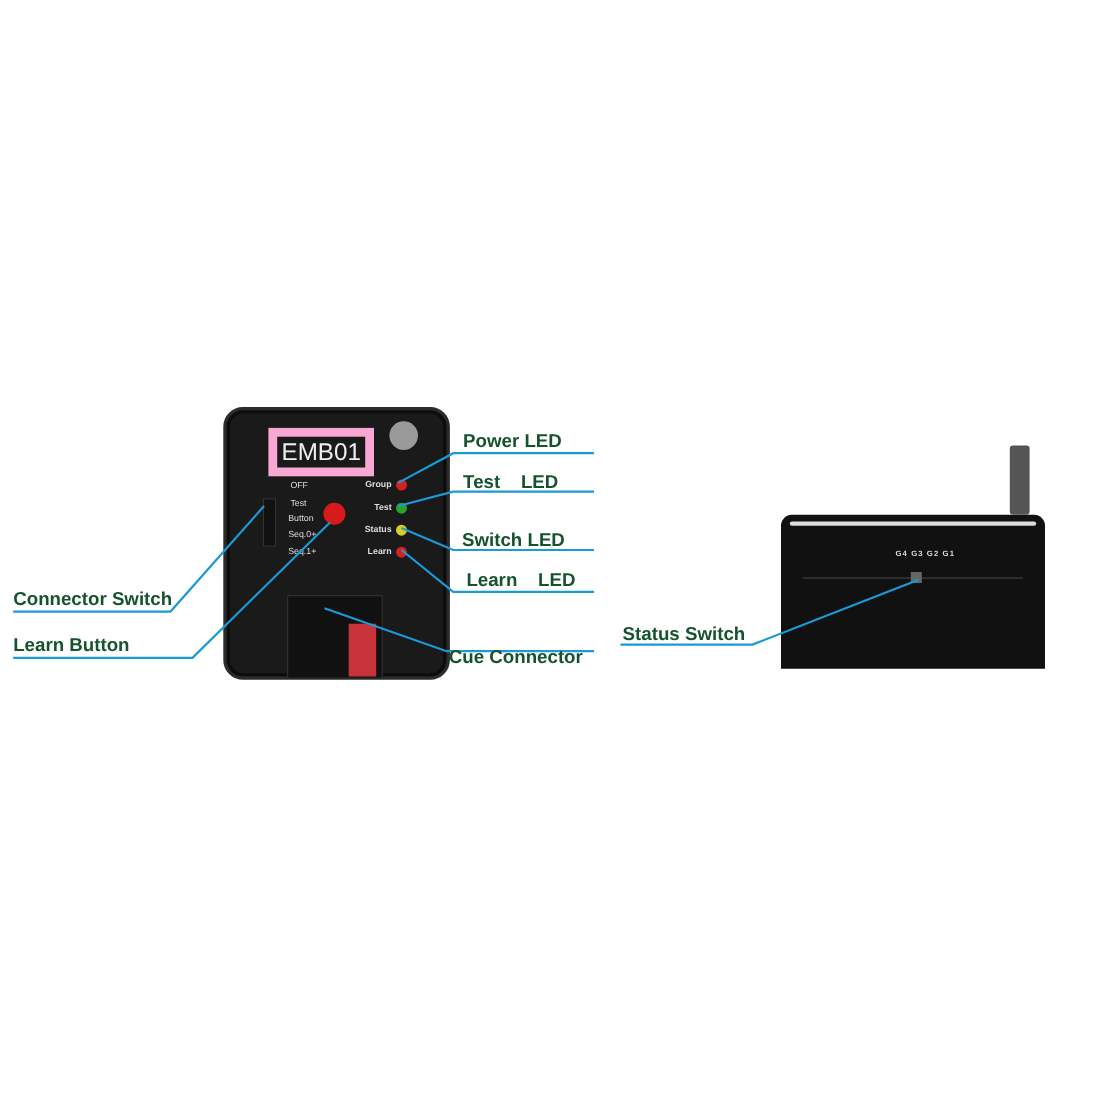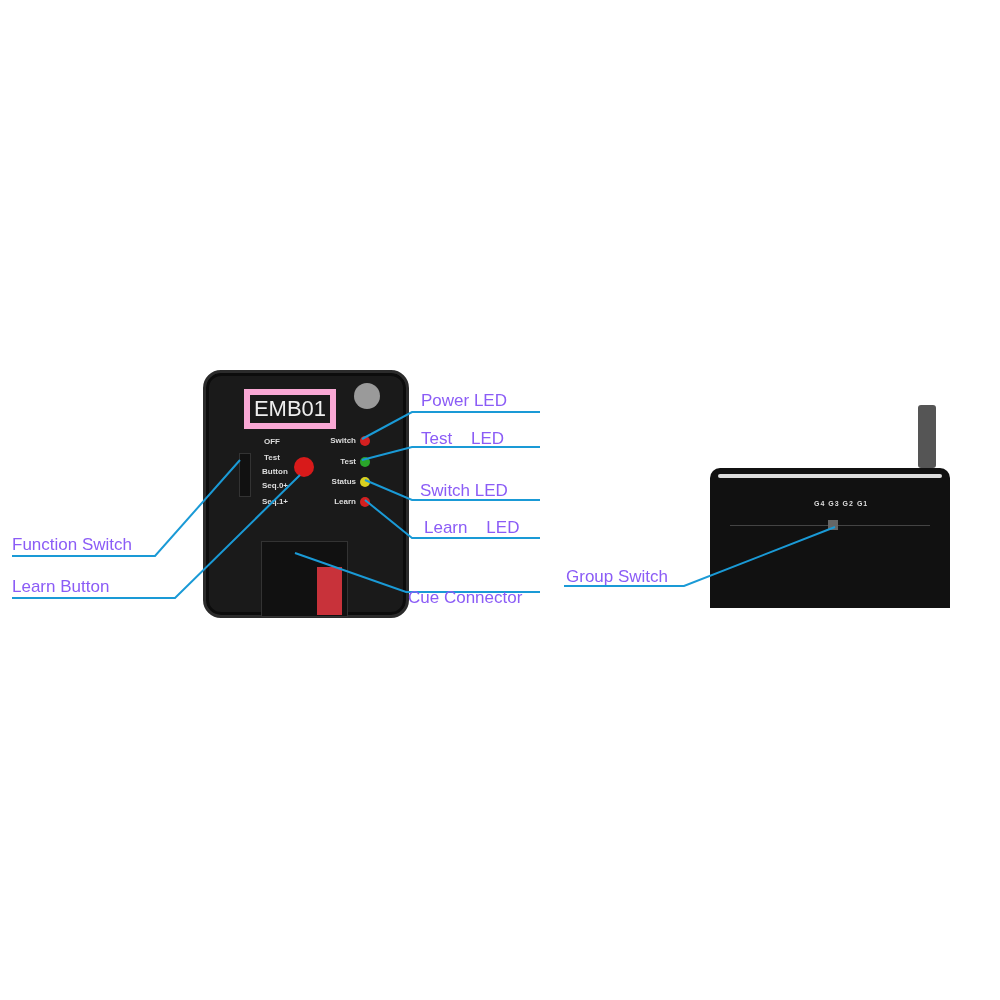--- a/index.html
+++ b/index.html
@@ -1,43 +1,43 @@
 <!DOCTYPE html>
 <html><head>
 <meta charset="utf-8">
 <style>
   html,body{margin:0;padding:0;background:#fff;}
   body{width:1000px;height:1000px;position:relative;overflow:hidden;font-family:"Liberation Sans",sans-serif;}
-  .lbl{position:absolute;font-weight:normal;font-size:17px;color:#8b5cf6;white-space:pre;}
+  .lbl{position:absolute;font-weight:bold;font-size:17px;color:#14532d;white-space:pre;}
   svg{position:absolute;left:0;top:0;}
   .device{position:absolute;left:203px;top:370px;width:200px;height:242px;background:#1a1a1a;border-radius:18px;border:3px solid #2b2b2b;box-shadow:inset 0 0 0 3px #0c0c0c;}
-  .model{position:absolute;left:38px;top:16px;width:80px;height:28px;border:6px solid #f9a8d4;color:#eee;font-size:22px;text-align:center;line-height:28px;}
+  .model{position:absolute;left:38px;top:16px;width:80px;height:28px;border:8px solid #f9a8d4;color:#eee;font-size:22px;text-align:center;line-height:28px;}
   .round{position:absolute;left:148px;top:10px;width:26px;height:26px;border-radius:50%;background:#9a9a9a;}
-  .sw-txt{position:absolute;color:#ddd;font-size:8px;font-weight:bold;}
+  .sw-txt{position:absolute;color:#ddd;font-size:8px;font-weight:normal;}
   .slider{position:absolute;left:33px;top:80px;width:10px;height:42px;background:#111;border:1px solid #333;}
   .learn{position:absolute;left:88px;top:84px;width:20px;height:20px;border-radius:50%;background:#d81a1a;}
   .led{position:absolute;width:10px;height:10px;border-radius:50%;}
   .ledl{position:absolute;color:#ddd;font-size:8px;font-weight:bold;text-align:right;width:40px;}
   .conn{position:absolute;left:55px;top:168px;width:85px;height:74px;background:#111;border:1px solid #333;}
   .top{position:absolute;left:710px;top:468px;width:240px;height:140px;background:#111;border-radius:10px 10px 0 0;}
 </style>
 </head>
 <body>
 
 <div class="device">
   <div class="model">EMB01</div>
   <div class="round"></div>
   <div class="slider"></div>
   <div class="sw-txt" style="left:58px;top:64px">OFF</div>
   <div class="sw-txt" style="left:58px;top:80px">Test</div>
   <div class="sw-txt" style="left:56px;top:94px">Button</div>
   <div class="sw-txt" style="left:56px;top:108px">Seq.0+</div>
   <div class="sw-txt" style="left:56px;top:124px">Seq.1+</div>
   <div class="learn"></div>
-  <div class="ledl" style="left:110px;top:63px">Switch</div>
+  <div class="ledl" style="left:110px;top:63px">Group</div>
   <div class="led" style="left:154px;top:63px;background:#d42020"></div>
   <div class="ledl" style="left:110px;top:84px">Test</div>
   <div class="led" style="left:154px;top:84px;background:#2aa52a"></div>
   <div class="ledl" style="left:110px;top:104px">Status</div>
   <div class="led" style="left:154px;top:104px;background:#d8d020"></div>
   <div class="ledl" style="left:110px;top:124px">Learn</div>
   <div class="led" style="left:154px;top:124px;background:#d42020"></div>
   <div class="conn">
     <div style="position:absolute;left:55px;top:25px;width:25px;height:48px;background:#c8323a"></div>
   </div>
@@ -62,20 +62,20 @@
     <polyline points="12,598 175,598 300,475"></polyline>
     <polyline points="540,412 412,412 362,439"></polyline>
     <polyline points="540,447 412,447 362,460"></polyline>
     <polyline points="540,500 412,500 365,480"></polyline>
     <polyline points="540,538 412,538 365,500"></polyline>
     <polyline points="540,592 406,592 295,553"></polyline>
     <polyline points="564,586 684,586 835,527"></polyline>
   </g>
 </svg>
 
-<div class="lbl" style="left:12px;top:535px">Function Switch</div>
+<div class="lbl" style="left:12px;top:535px">Connector Switch</div>
 <div class="lbl" style="left:12px;top:577px">Learn Button</div>
 <div class="lbl" style="left:421px;top:391px">Power LED</div>
 <div class="lbl" style="left:421px;top:429px">Test    LED</div>
 <div class="lbl" style="left:420px;top:481px">Switch LED</div>
 <div class="lbl" style="left:424px;top:518px">Learn    LED</div>
 <div class="lbl" style="left:408px;top:588px">Cue Connector</div>
-<div class="lbl" style="left:566px;top:567px">Group Switch</div>
+<div class="lbl" style="left:566px;top:567px">Status Switch</div>
 
 </body></html>

